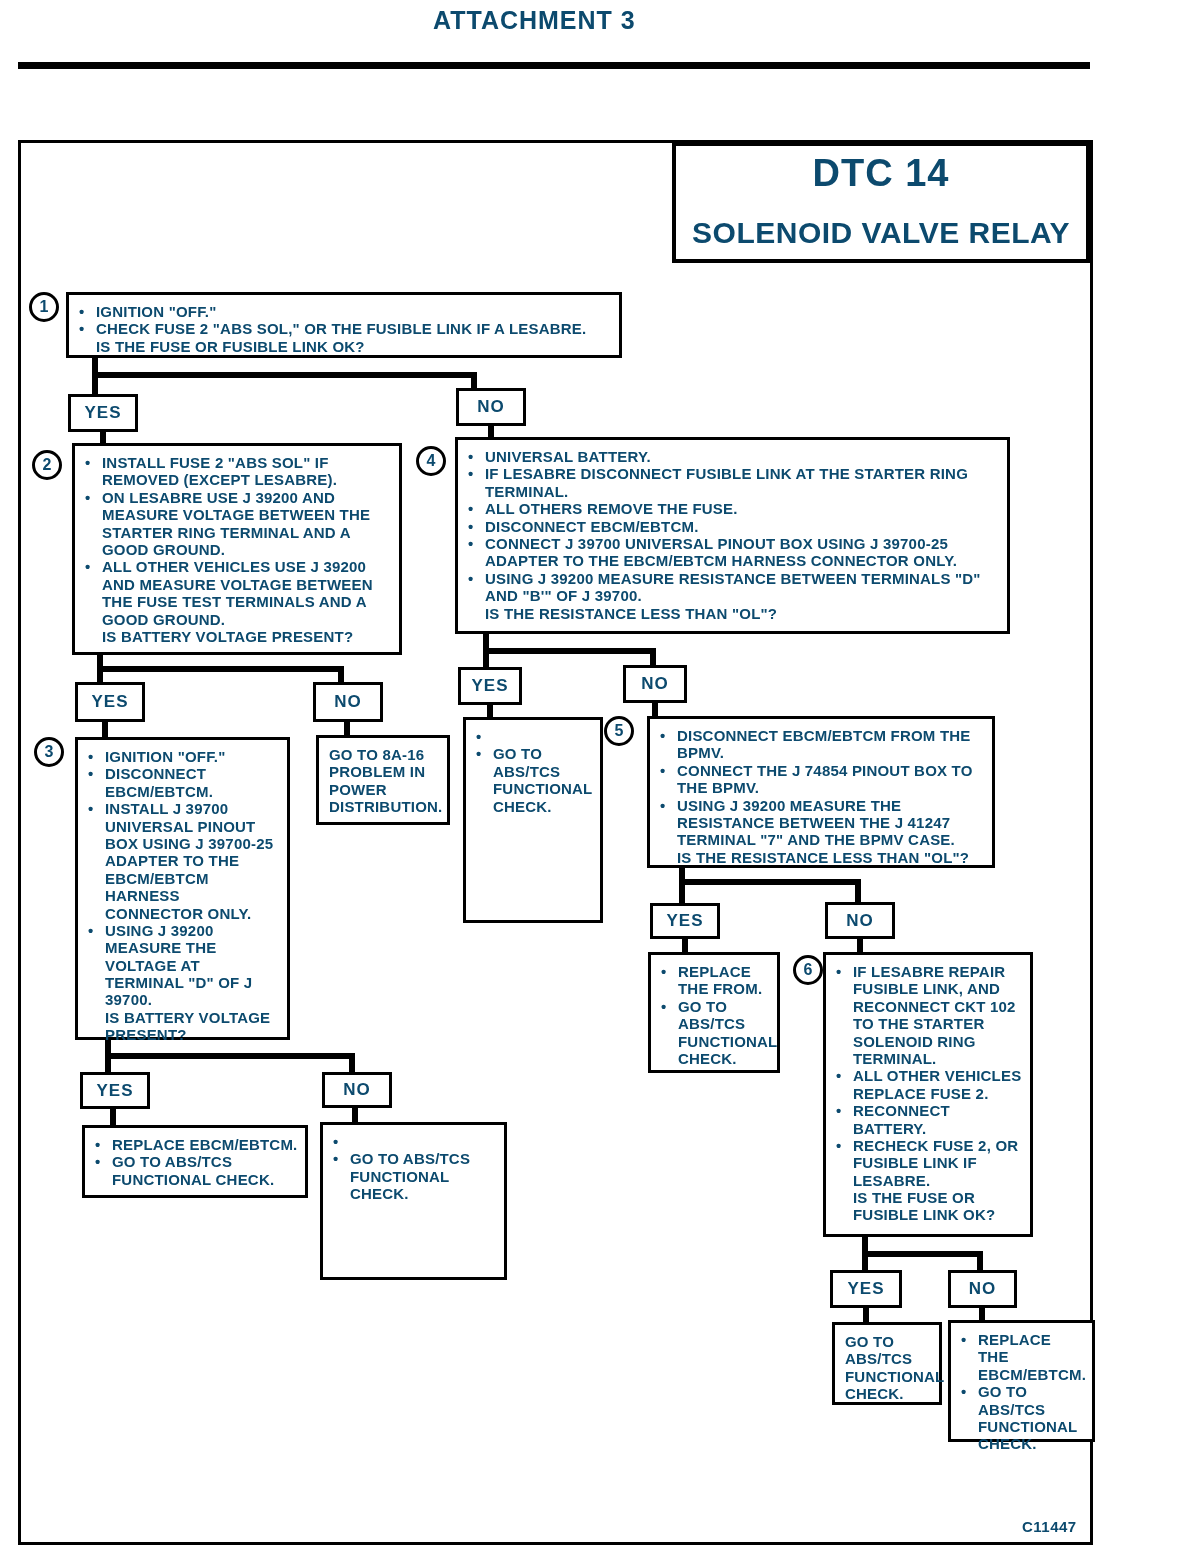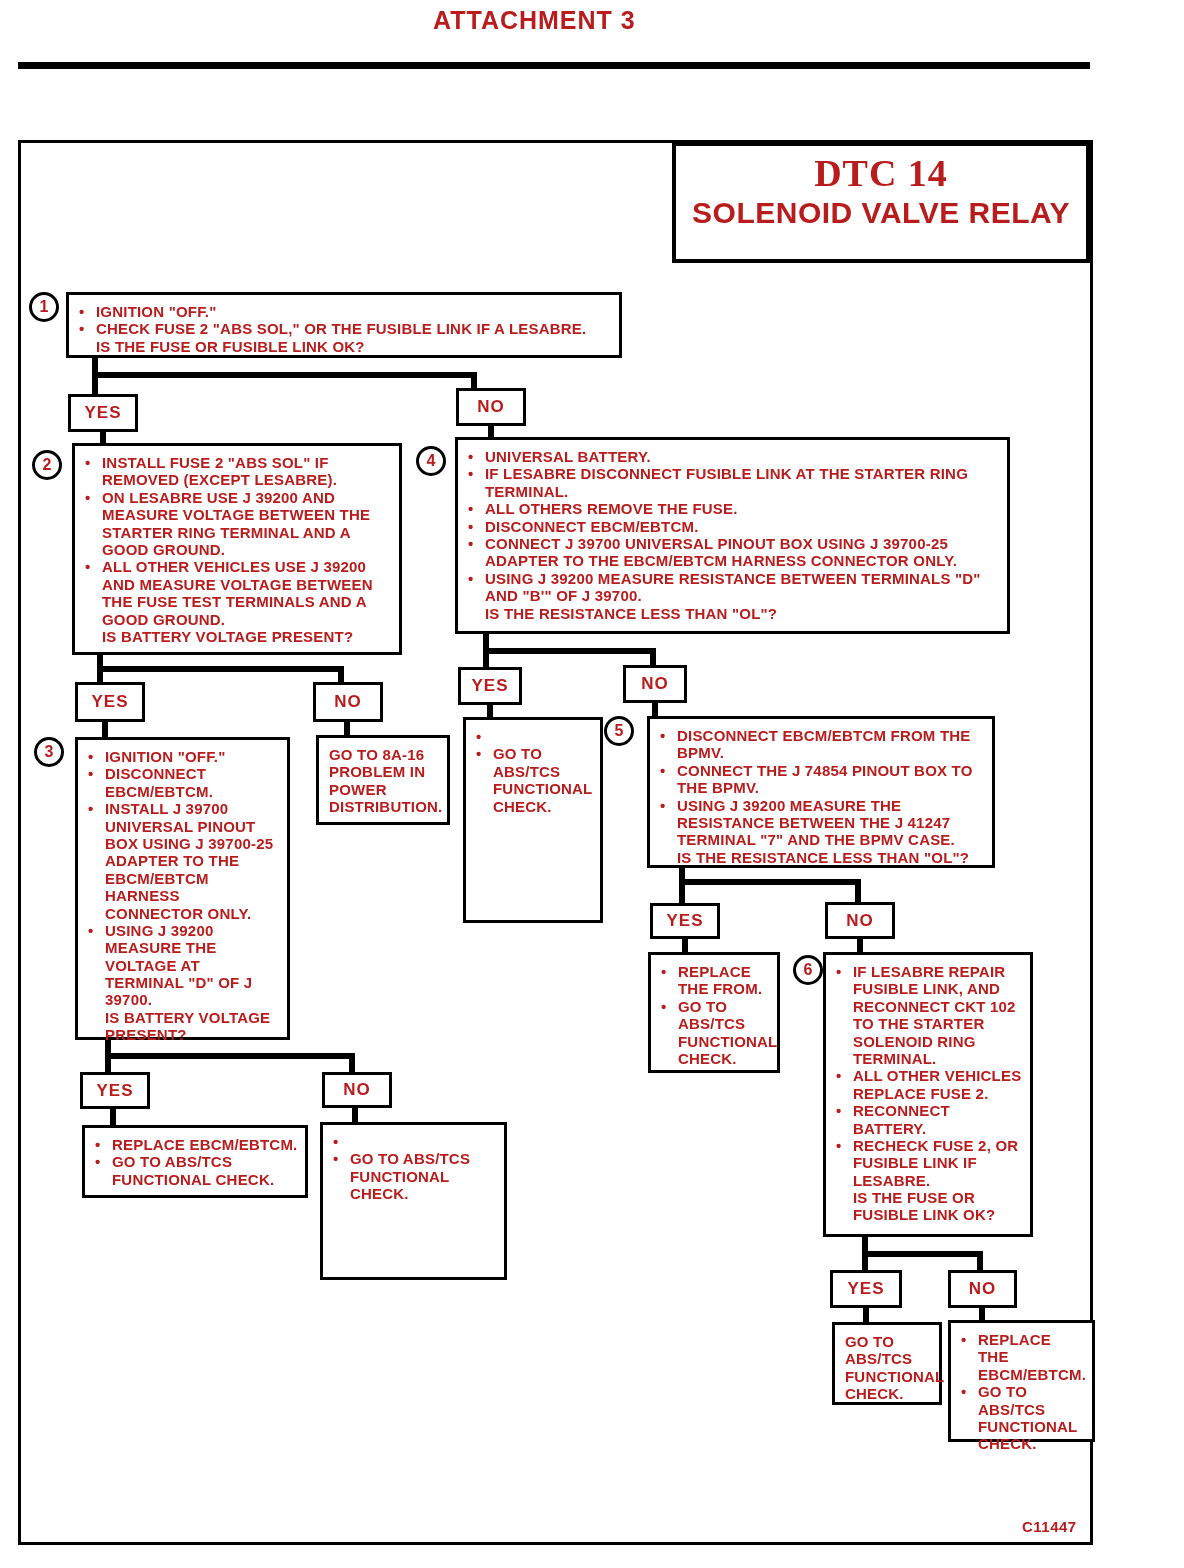--- a/index.html
+++ b/index.html
@@ -1,27 +1,27 @@
 <!DOCTYPE html>
 <html><head>
 <meta charset="utf-8">
 <style>
   html,body{margin:0;padding:0;background:#fff;}
   #canvas{
     position:relative;width:1184px;height:1568px;background:#fff;
     font-family:"Liberation Sans","DejaVu Sans",sans-serif;
-    font-weight:700;color:#b91c1c;overflow:hidden;
+    font-weight:700;color:#0c4a6e;overflow:hidden;
   }
   .abs{position:absolute;}
   .hdr{font-size:25px;letter-spacing:1px;}
   .rule{background:#000;}
   .frame{border:3px solid #000;}
   .titlebox{border:4px solid #000;background:#fff;text-align:center;padding-top:6px;}
-  .title-dtc{font-size:38px;line-height:1.15;letter-spacing:1px;font-family:Liberation Serif, serif;}
-  .title-sub{font-size:30px;line-height:1.13;letter-spacing:0.5px;}
+  .title-dtc{font-size:38px;line-height:1.15;letter-spacing:1px;}
+  .title-sub{font-size:30px;line-height:1.13;letter-spacing:0.5px;margin-top:20px;}
   .box{border:3px solid #000;background:#fff;font-size:15px;line-height:1.16;
        padding:8px 6px 6px 10px;box-sizing:border-box;letter-spacing:0.2px;}
   .li{display:flex;}
   .bul{width:17px;flex:none;}
   .txt{flex:1;}
   .yn{border:3px solid #000;background:#fff;font-size:17px;display:flex;
       align-items:center;justify-content:center;box-sizing:border-box;letter-spacing:1px;}
   .circ{width:30px;height:30px;border:3px solid #000;border-radius:50%;background:#fff;
         display:flex;align-items:center;justify-content:center;font-size:16px;box-sizing:border-box;}
   .ln{background:#000;}

